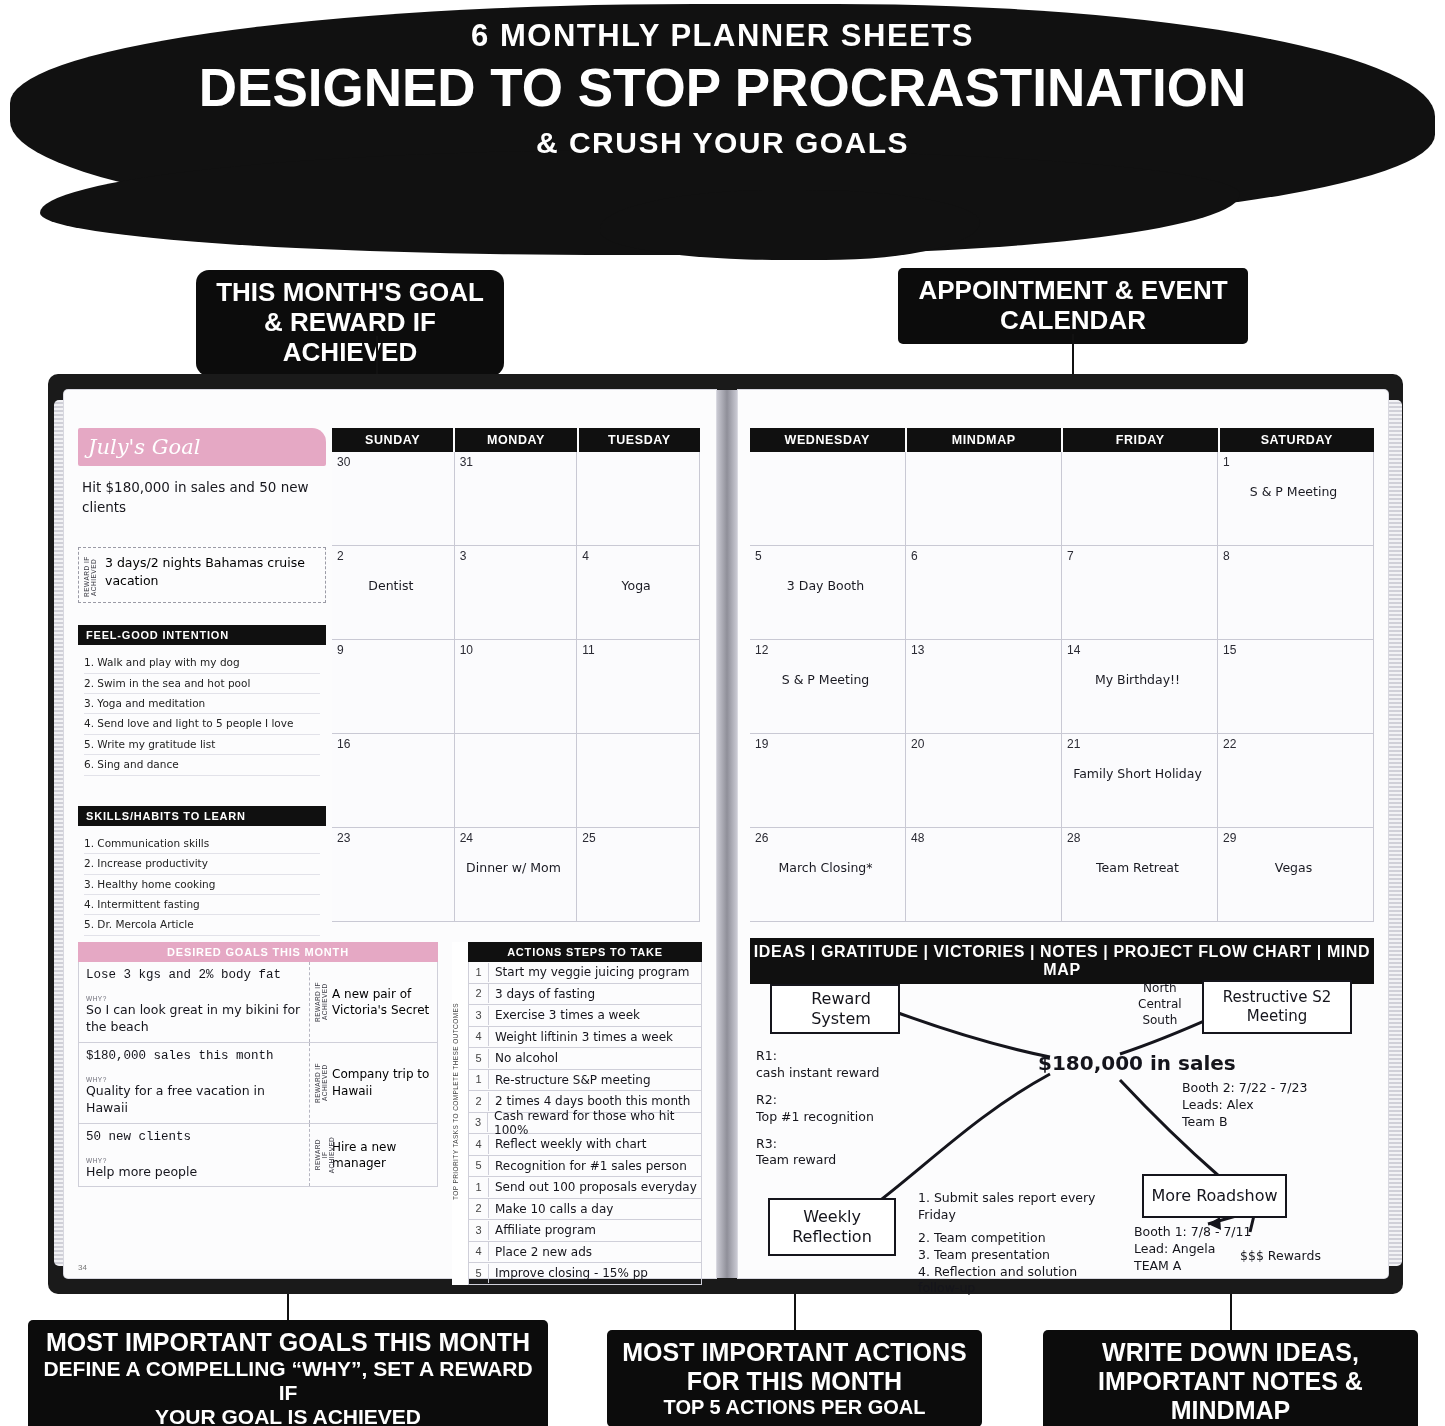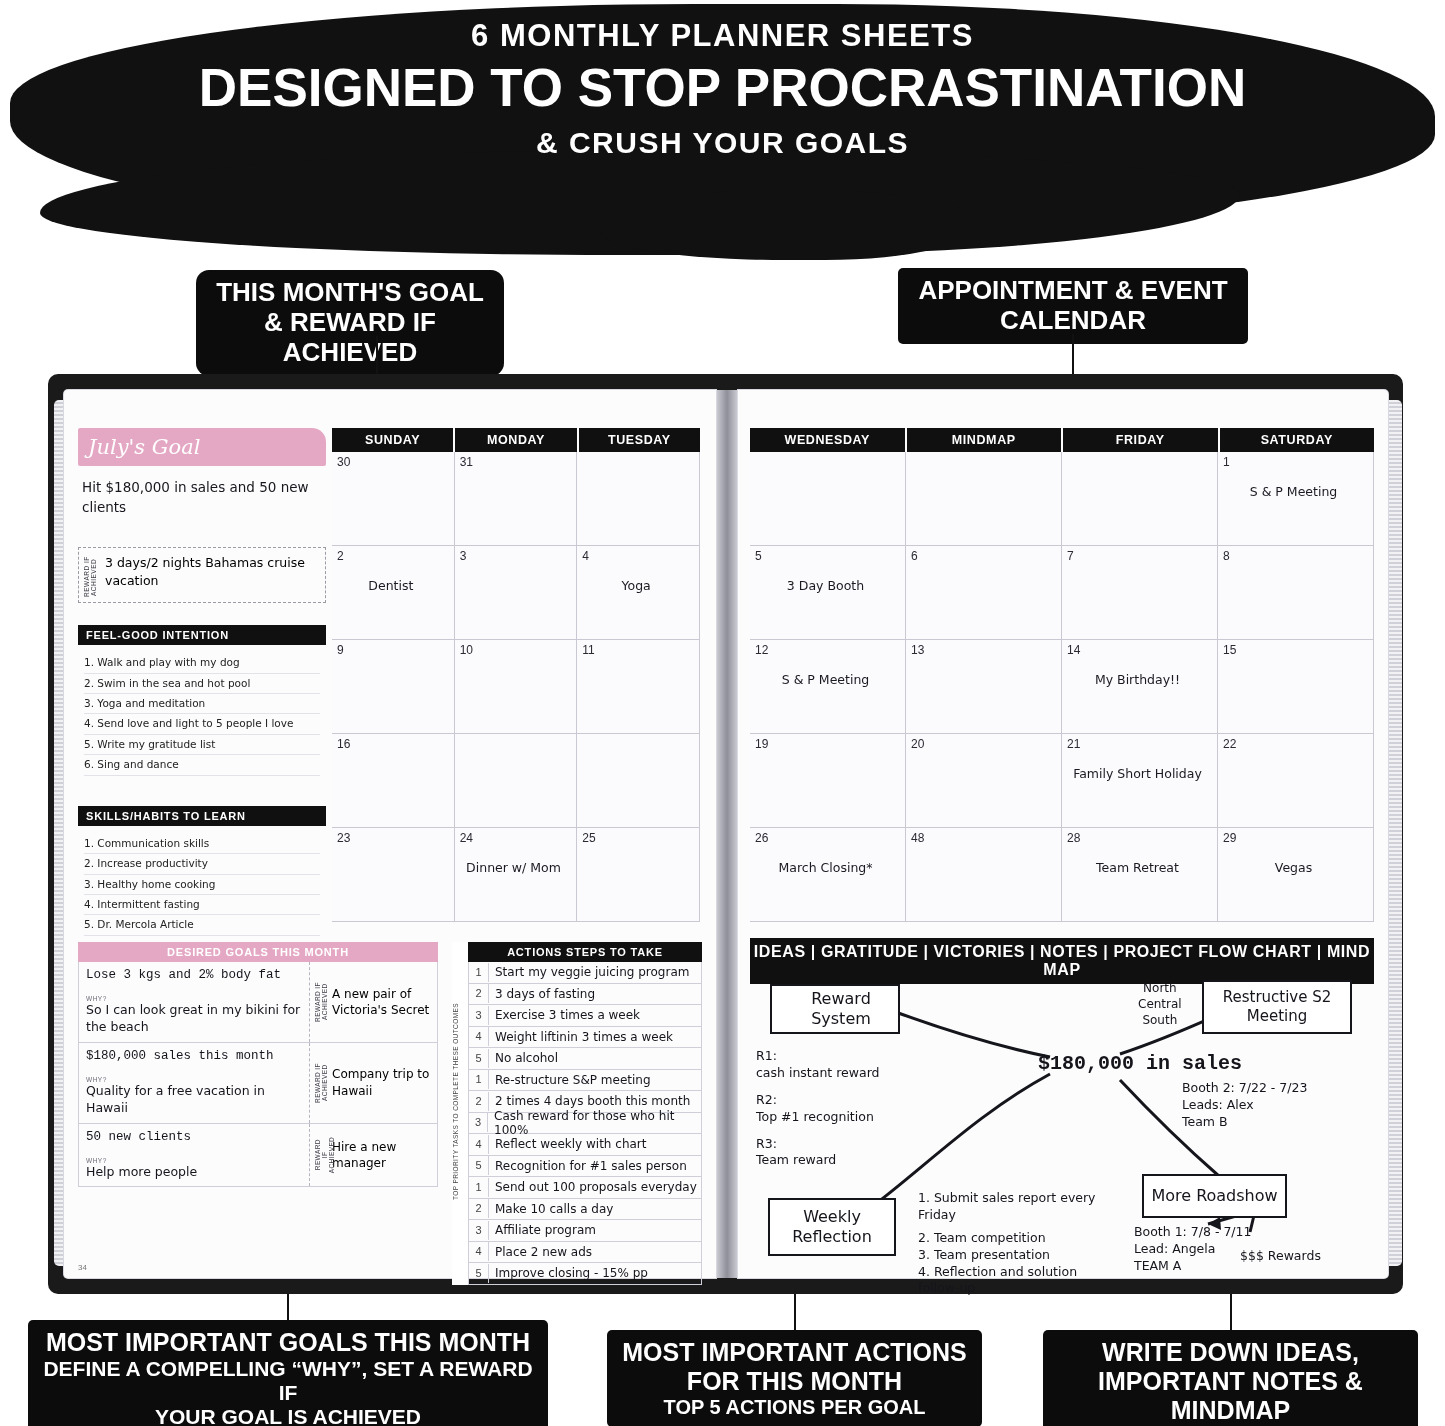--- a/index.html
+++ b/index.html
@@ -605,21 +605,21 @@
       </svg>
 
       <div class="nodebox" style="left:20px; top:22px; width:130px; height:50px; font-size:16px;padding-left:12px;">
         <span>Reward System</span>
       </div>
 
       <div class="nodebox" style="left:452px; top:18px; width:150px; height:54px; font-size:15px;">
         <span>Restructive S2 Meeting</span>
       </div>
 
-      <div class="txt" style="left:288px; top:88px; font-size:20px; font-weight:600;font-family:Liberation Mono, monospace;">
+      <div class="txt" style="left:288px; top:88px; font-size:20px; font-weight:600;">
         <span>$180,000 in sales</span>
       </div>
 
       <div class="txt" style="left:388px; top:18px; font-size:12px; text-align:center;">
         <div>North</div>
         <div>Central</div>
         <div>South</div>
       </div>
 
       <div class="txt" style="left:6px; top:86px; font-size:12.5px;">

